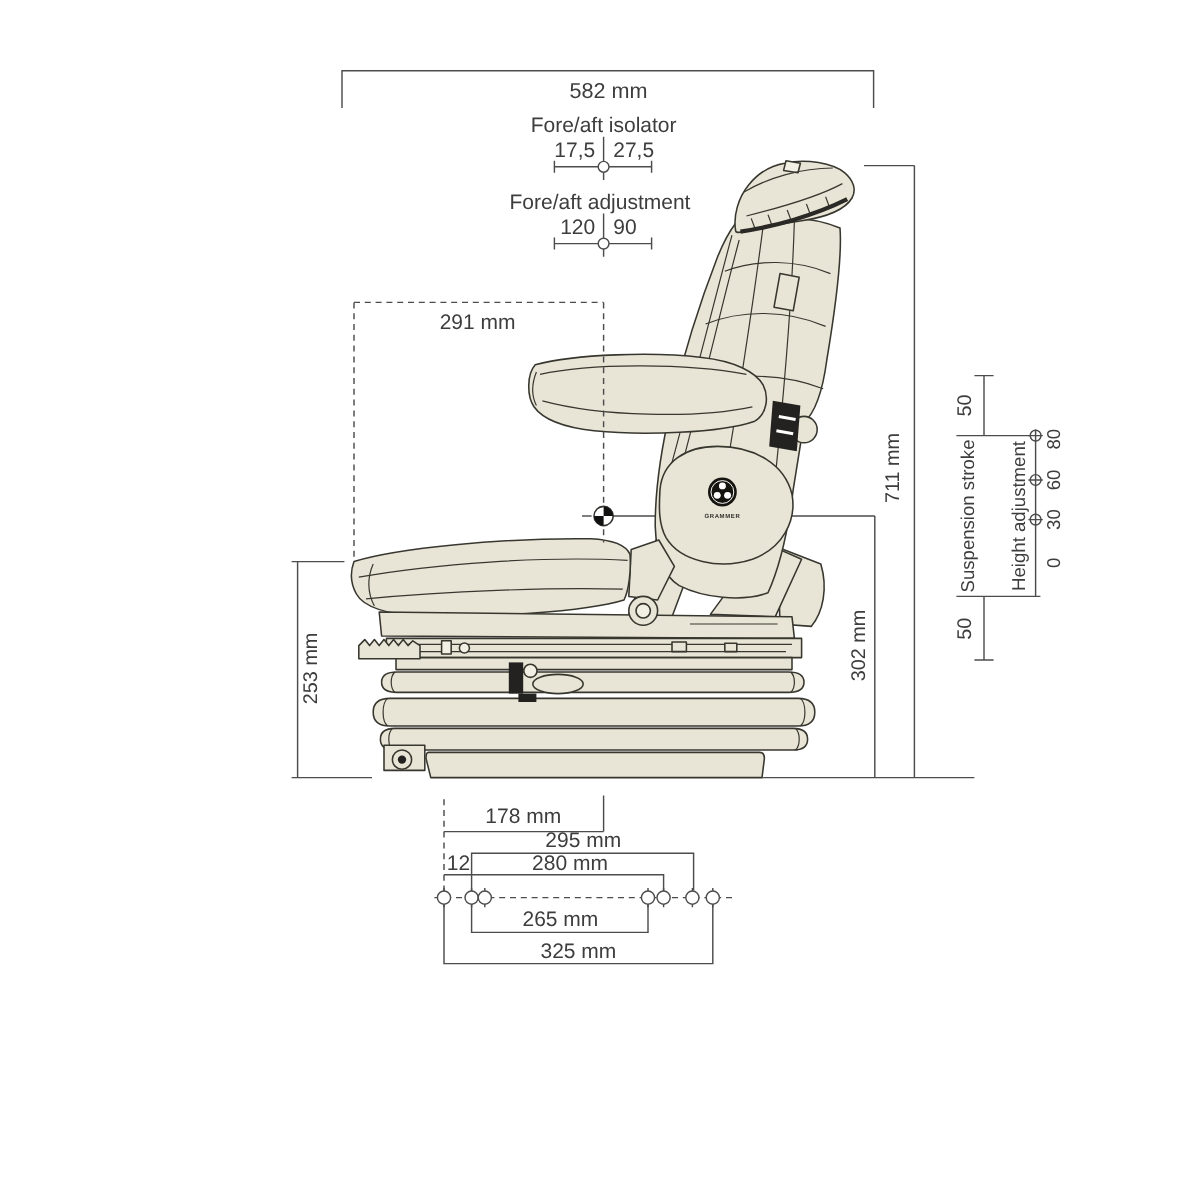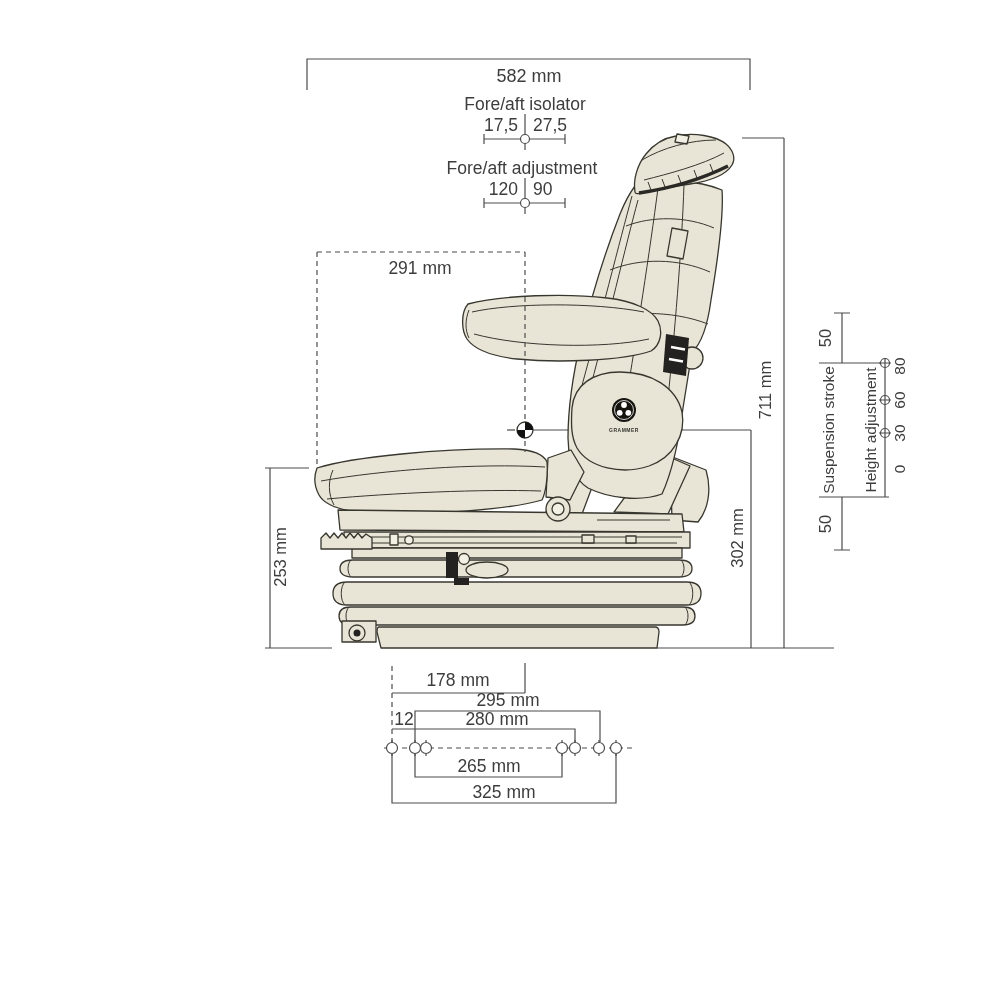--- a/index.html
+++ b/index.html
@@ -1,16 +1,16 @@
 <!DOCTYPE html>
 <html><head>
 <meta charset="utf-8">
 <style>
   html,body{margin:0;padding:0;background:#fff;}
-  #canvas{position:relative;width:868px;height:1000px;background:#fff;font-family:"Liberation Sans",sans-serif;margin-left:22px;}
+  #canvas{position:relative;width:868px;height:1000px;background:#fff;font-family:"Liberation Sans",sans-serif;}
   svg text{fill:#3d3d3d;font-size:17.5px;font-family:"Liberation Sans",sans-serif;}
   svg text.rot{font-size:16.5px;}
   svg text.rot-sm{font-size:15.5px;}
   .dim{stroke:#4c4c4c;stroke-width:1.2;fill:none;}
   .dash{stroke-dasharray:5 4;}
   .hole{fill:#fff;stroke:#4c4c4c;stroke-width:1.2;}
   .sl{stroke:#38372f;stroke-width:1.3;stroke-linejoin:round;stroke-linecap:round;}
   .beige{fill:#e9e5d6;}
   .beige2{fill:#f2efe4;}
   .dark{fill:#232220;}

